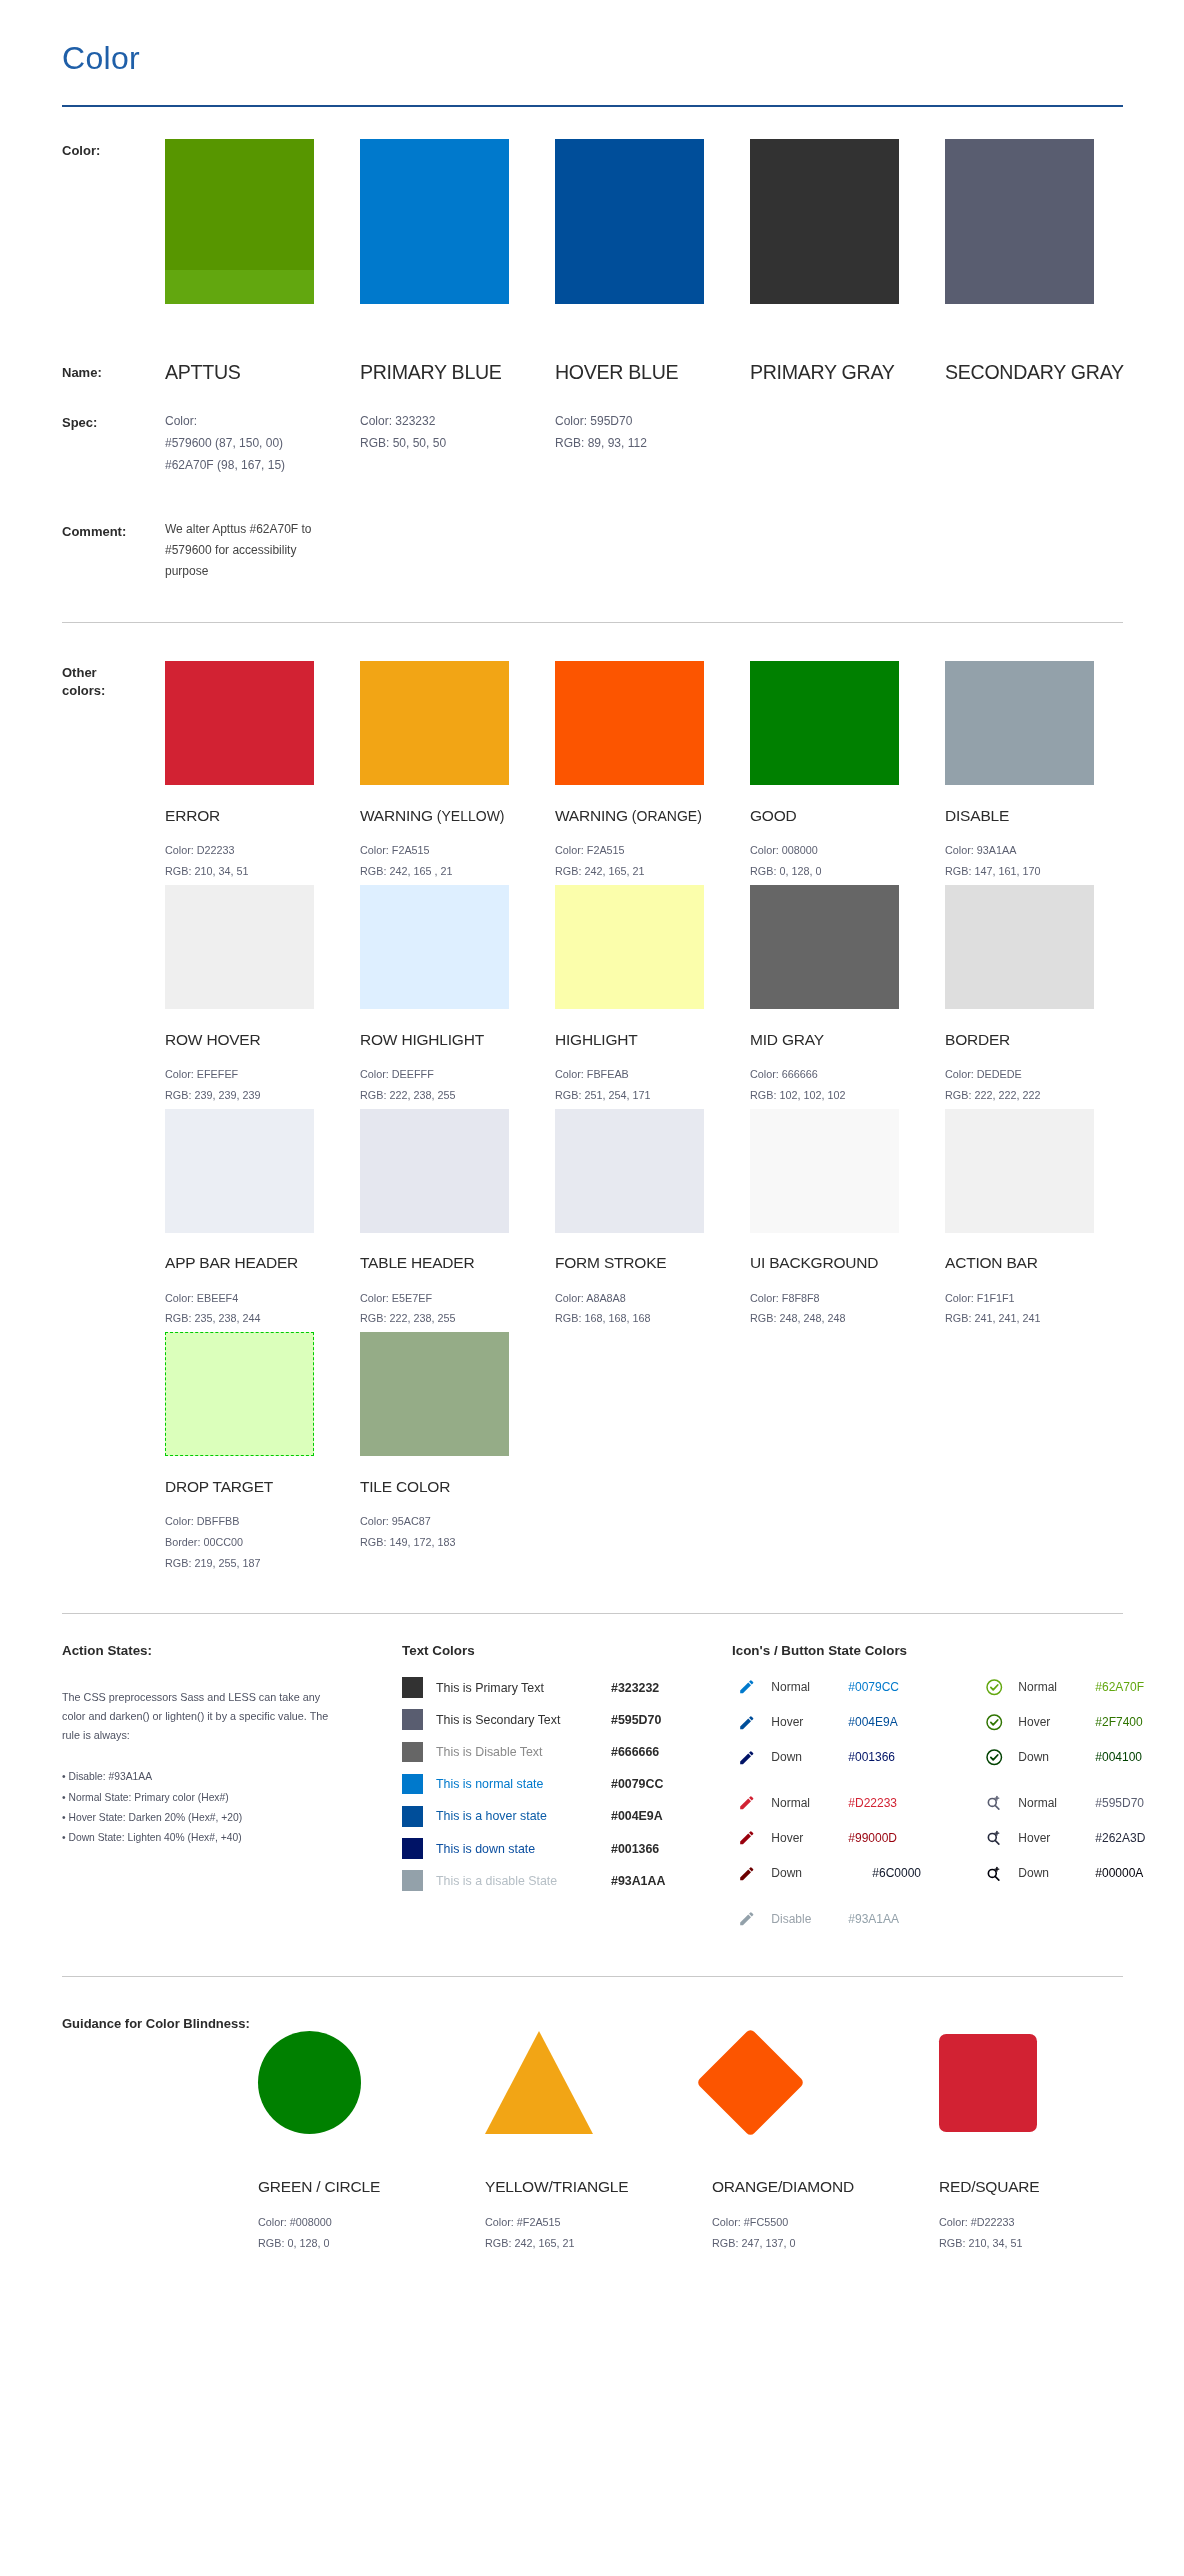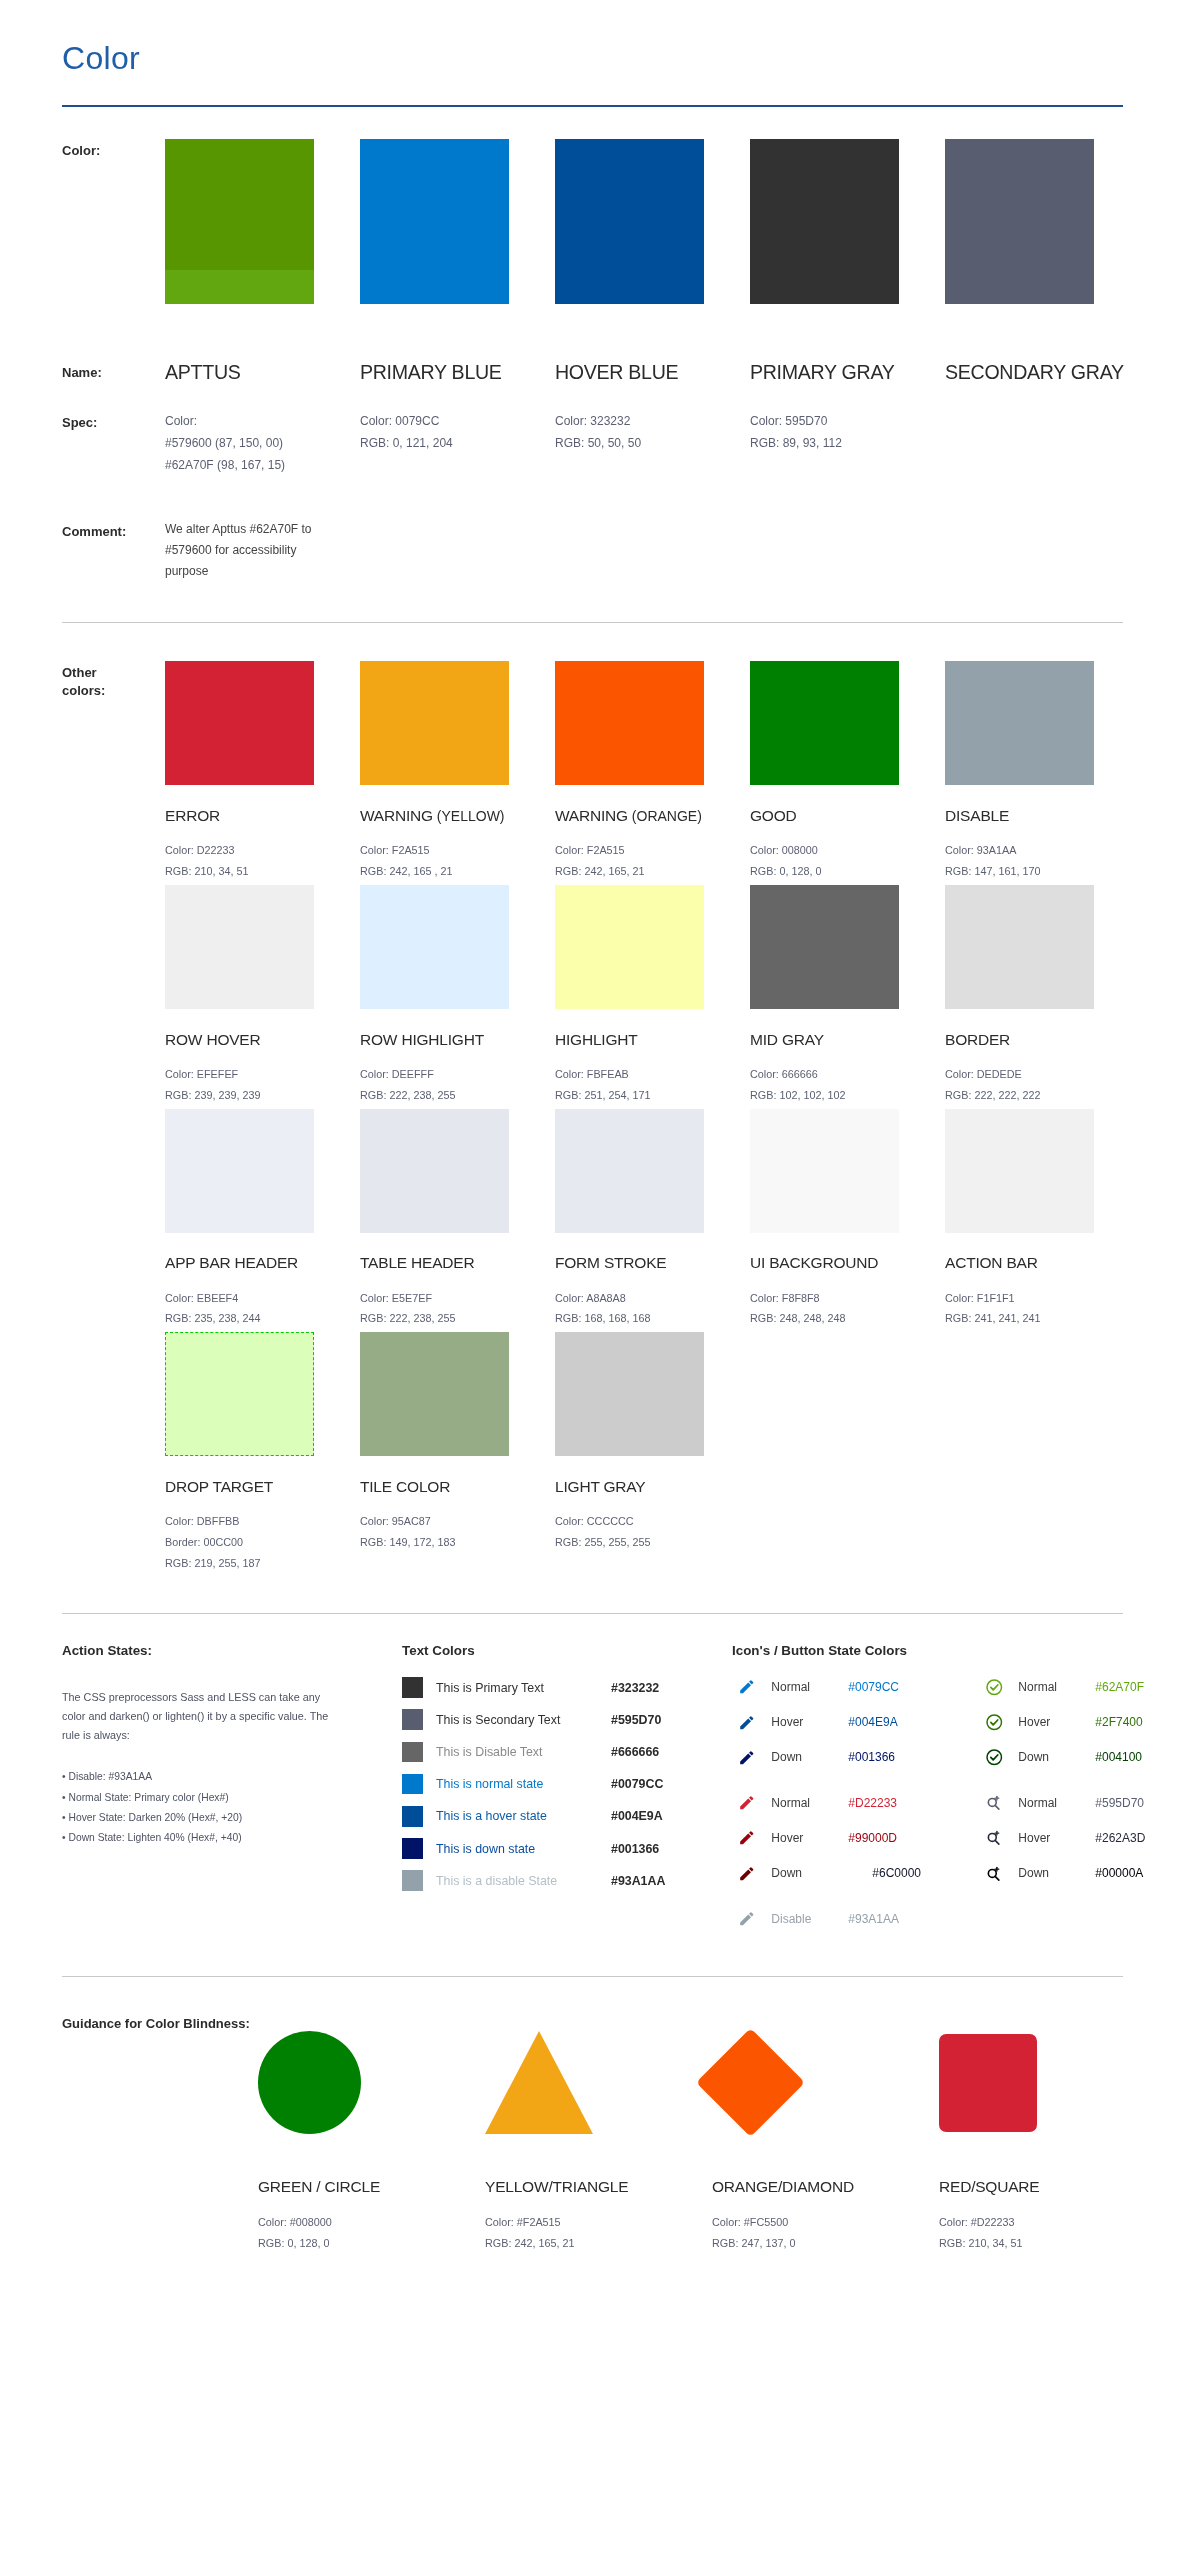--- a/index.html
+++ b/index.html
@@ -215,24 +215,20 @@
 
   <div class="spec-row">
     <div class="row-label">Spec:</div>
     <div class="main-cols" id="main-specs">
         <div class="main-col">
           <div class="spec-text">Color:
 #579600 (87, 150, 00)
 #62A70F (98, 167, 15)</div>
         </div>
         <div class="main-col">
-          <div class="spec-text">Color: 0079CC
-RGB: 0, 121, 204</div>
-        </div>
-        <div class="main-col">
           <div class="spec-text">Color: 323232
 RGB: 50, 50, 50</div>
         </div>
         <div class="main-col">
           <div class="spec-text">Color: 595D70
 RGB: 89, 93, 112</div>
         </div>
       </div>
   </div>
 
@@ -357,26 +353,20 @@
             <div class="cell-name">DROP TARGET</div>
             <div class="cell-spec">Color: DBFFBB
 Border: 00CC00
 RGB: 219, 255, 187</div>
           </div>
           <div class="other-cell">
             <div class="sw" style="background: rgb(149, 172, 135);"></div>
             <div class="cell-name">TILE COLOR</div>
             <div class="cell-spec">Color: 95AC87
 RGB: 149, 172, 183</div>
-          </div>
-          <div class="other-cell">
-            <div class="sw" style="background: rgb(204, 204, 204);"></div>
-            <div class="cell-name">LIGHT GRAY</div>
-            <div class="cell-spec">Color: CCCCCC
-RGB: 255, 255, 255</div>
           </div>
         </div>
       </div>
   </div>
 
   <div class="mb-sep"></div>
   <div class="section-rule"></div>
 
   <div class="states-wrap">
 

